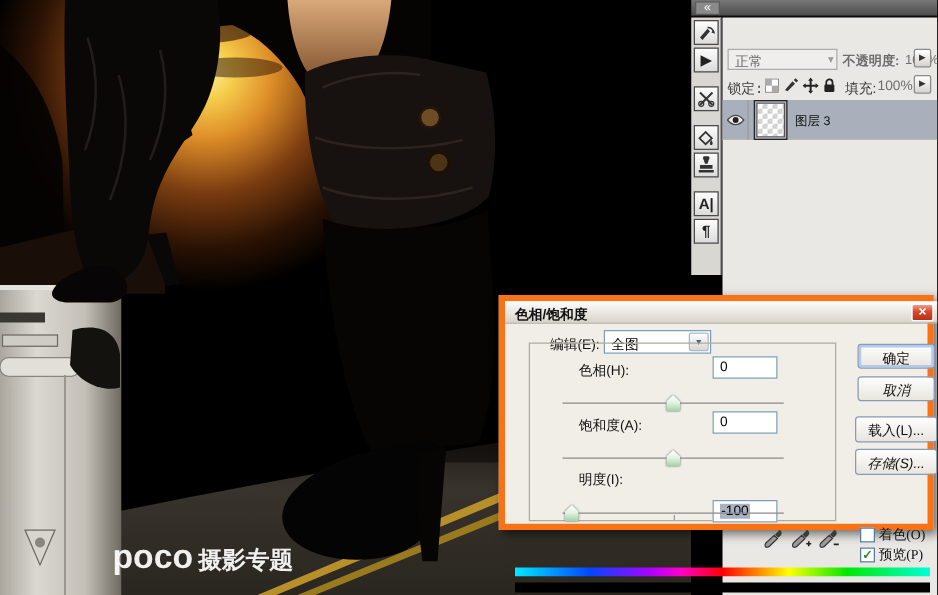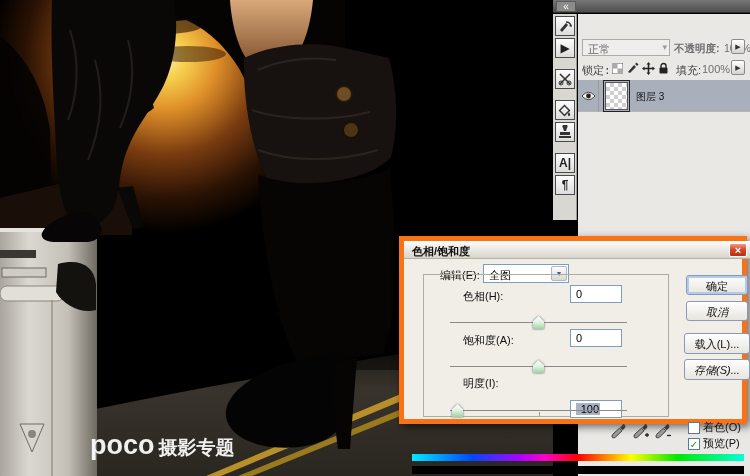--- a/index.html
+++ b/index.html
@@ -68,21 +68,21 @@
   .sl-input { position:absolute; width:52px; height:18px; background:#fff; border:1px solid #7f9db9; padding:2px 0 0 5px; color:#000; }
   .sl-input .seltext { background:#a9b2c2; padding:0 1px; }
   .sl-track { position:absolute; height:1px; background:#8a8a8a; }
   .sl-track::after { content:""; position:absolute; left:50%; top:2px; width:1px; height:4px; background:#9a9a9a; }
   .handle-wrap { position:absolute; filter:drop-shadow(0 0 1px #667); }
   .handle { width:11px; height:13px; clip-path:polygon(50% 0,100% 40%,100% 100%,0 100%,0 40%); background:linear-gradient(180deg,#ffffff,#dff2df 50%,#9fd2a0); }
 
   .xp-btn { position:absolute; background:linear-gradient(#fefefe,#e7e5dd); border:1px solid #8a99b5; border-radius:3px; text-align:center; color:#111; font-size:11px; padding-top:3px; }
   #btn-ok { box-shadow:inset 0 0 0 2px #b0cbee; }
 
-  .dlg-check { position:absolute; display:flex; align-items:center; }
+  .dlg-check { position:absolute; display:flex; align-items:center;font-family:Liberation Serif, serif; }
   .cb { width:12px; height:12px; background:#fff; border:1px solid #5a7a9c; margin-right:3px; font-size:10px; line-height:11px; text-align:center; color:#2d8a2d; font-weight:bold; }
   .dlg-check span.lbl { color:#111; }
 
   #hue-bar { position:absolute; left:8px; top:213px; width:332px; height:7px; background:linear-gradient(to right,#00e8ff,#0048ff 18%,#b000ff 33%,#ff00c8 40%,#ff0000 50%,#ffff00 66%,#00e800 80%,#00ffd8 100%); }
   #result-bar { position:absolute; left:8px; top:225px; width:332px; height:8px; background:#000; }
   .dropper { position:absolute; width:17px; height:17px; }
 </style>
 </head>
 <body>
 

